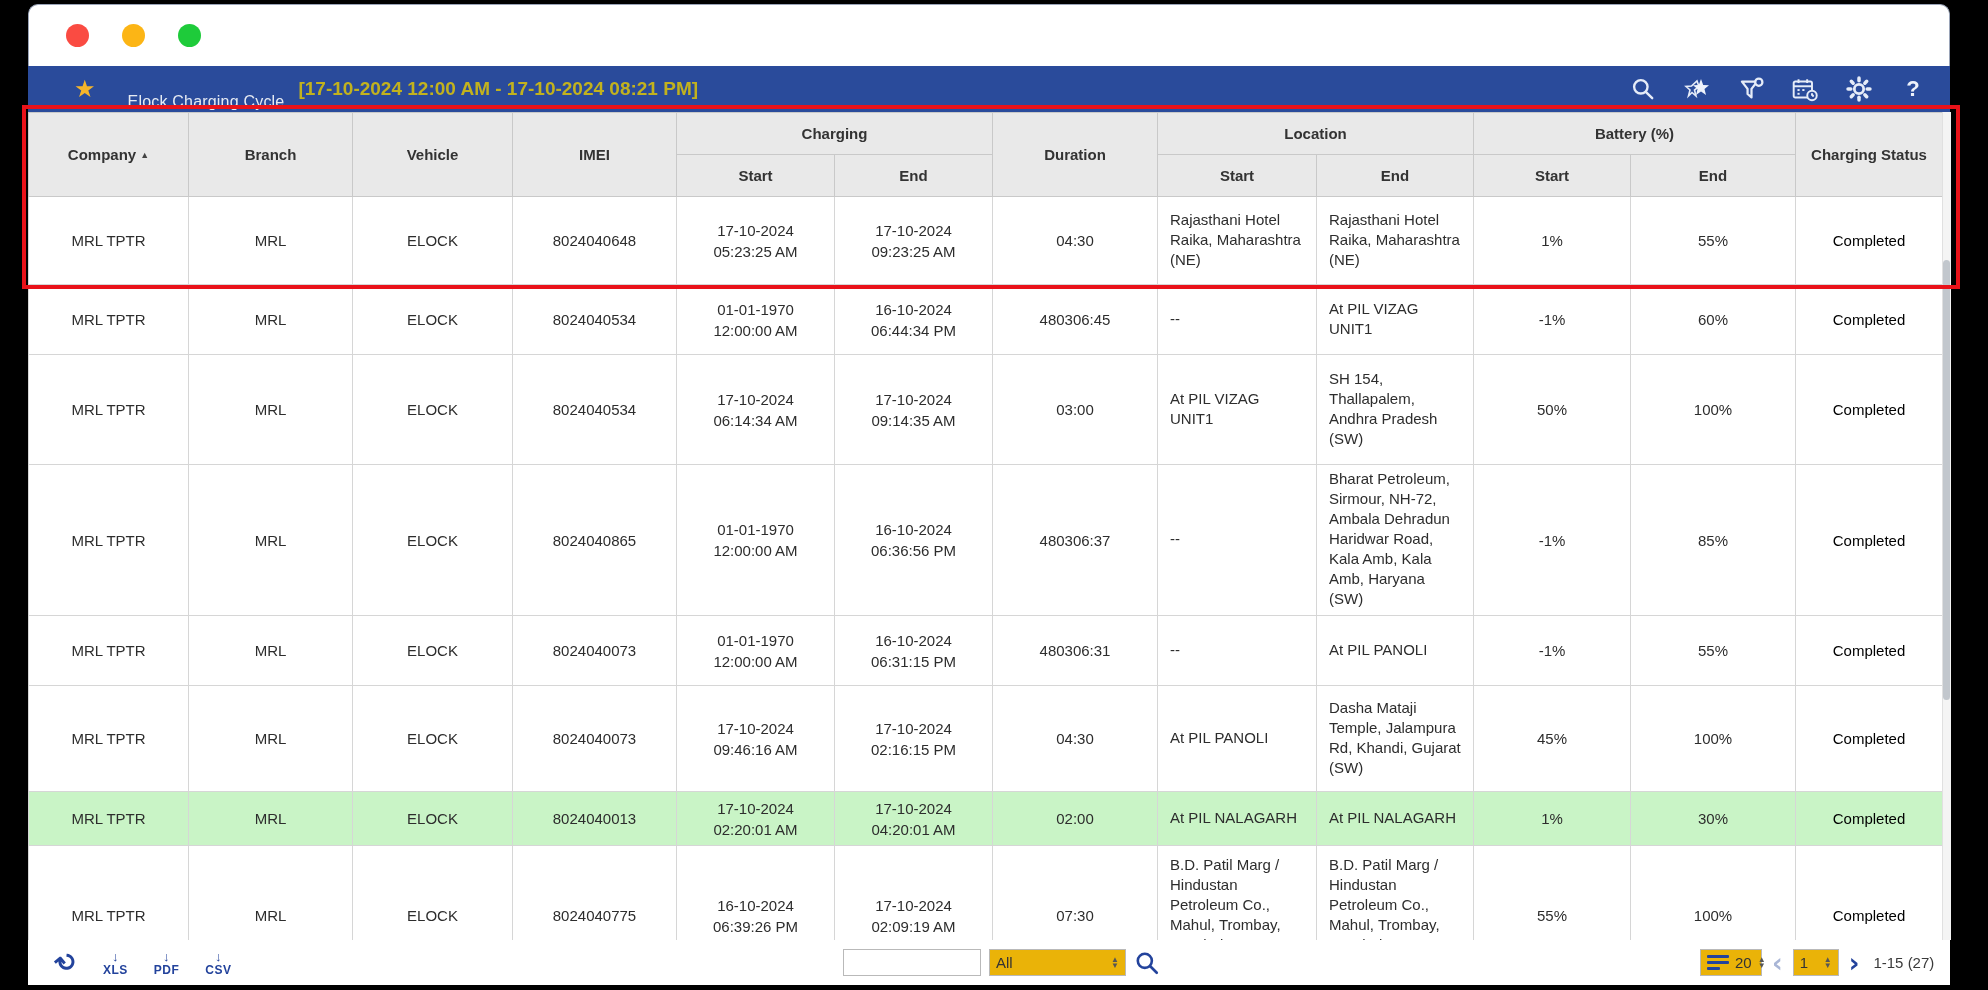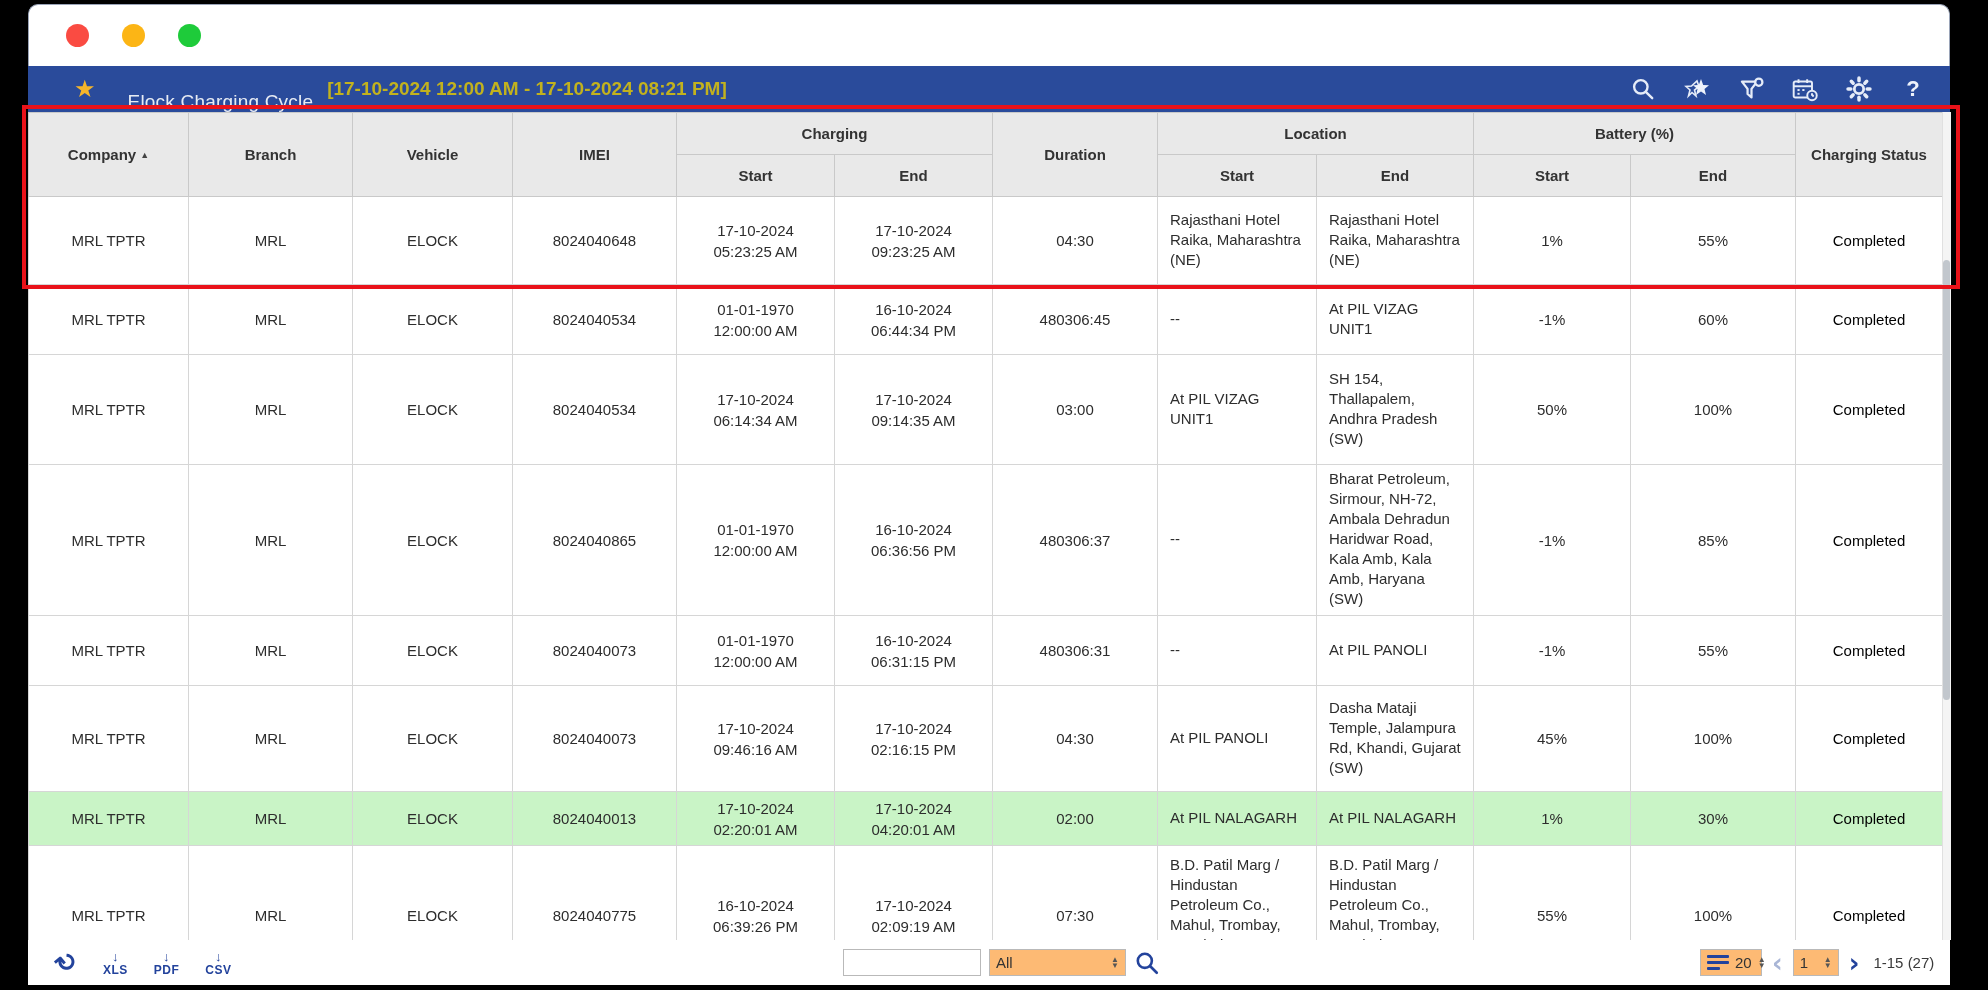--- a/index.html
+++ b/index.html
@@ -10,21 +10,21 @@
   
   .lights{position:absolute;left:28px;top:4px;height:62px;display:flex;align-items:center;gap:33px;padding-left:38px;}
   .light{width:23px;height:23px;border-radius:50%;}
   .light.red{background:#fa4b42;}
   .light.yellow{background:#fcb515;}
   .light.green{background:#1ecb3a;}
   
   .titlebar{position:absolute;left:28px;top:66px;width:1922px;height:46px;background:#2a4b9b;
             display:flex;align-items:center;box-sizing:border-box;padding:0 22px 0 46px;}
   .fav-star{color:#f5b52a;font-size:24px;line-height:1;margin-right:32px;}
-  .tb-title{color:#e7ebf3;font-size:19px;letter-spacing:.2px;margin-top:26px;}
+  .tb-title{color:#e7ebf3;font-size:16px;letter-spacing:.2px;margin-top:26px;}
   .tb-range{color:#c2b21e;font-size:19px;margin-left:14px;font-weight:bold;}
   .tb-icons{margin-left:auto;display:flex;align-items:center;gap:24px;}
   .tb-icon{width:30px;height:30px;display:flex;align-items:center;justify-content:center;cursor:pointer;}
   .tb-icon svg{display:block;}
   .help-glyph{color:#eef2fb;font-size:22px;font-weight:bold;}
   
   .tablewrap{position:absolute;left:28px;top:112px;width:1914px;height:828px;overflow:hidden;background:#fff;}
   table{border-collapse:collapse;table-layout:fixed;width:1914px;font-size:15px;color:#2d2d2d;}
   th,td{border:1px solid #d6d6d6;box-sizing:border-box;}
   thead th{background:#e9e9e9;border-color:#c9c9c9;font-weight:bold;color:#333;font-size:15px;padding:2px 6px;}
@@ -49,21 +49,21 @@
   .scroll-track{position:absolute;left:1942px;top:112px;width:8px;height:828px;background:#f4f4f4;border-left:1px solid #e0e0e0;}
   .scroll-thumb{position:absolute;left:1943px;top:260px;width:7px;height:440px;background:#c2c7cd;border-radius:4px;}
   
   .footer{position:absolute;left:28px;top:940px;width:1922px;height:45px;background:#fff;}
   .dl-group{position:absolute;left:28px;top:0;height:45px;display:flex;align-items:center;gap:26px;color:#23439c;}
   .refresh{font-size:25px;font-weight:bold;line-height:1;cursor:pointer;transform:rotate(-40deg);}
   .dl{display:flex;flex-direction:column;align-items:center;font-weight:bold;font-size:12px;line-height:1;cursor:pointer;letter-spacing:.5px;}
   .dl .arr{font-size:13px;margin-bottom:1px;}
   .search-group{position:absolute;left:815px;top:0;height:45px;display:flex;align-items:center;gap:8px;}
   .txt-input{width:138px;height:27px;border:1px solid #b9b9b9;box-sizing:border-box;font-size:14px;padding:0 6px;outline:none;}
-  .selectbox{height:27px;border:1px solid #b9b9b9;background:#fdba74;box-sizing:border-box;
+  .selectbox{height:27px;border:1px solid #b9b9b9;background:#eab308;box-sizing:border-box;
              display:flex;align-items:center;justify-content:space-between;padding:0 6px;font-size:15px;color:#333;cursor:pointer;}
   .filter-select{width:137px;}
   .spinner{display:flex;flex-direction:column;line-height:6px;font-size:8px;color:#555;margin-left:6px;}
   .mag svg{display:block;}
   .pager{position:absolute;left:1672px;top:0;height:45px;display:flex;align-items:center;gap:10px;color:#3a3a3a;font-size:15px;}
   .size-box{width:62px;}
   .hamburger{display:flex;flex-direction:column;gap:3px;margin-right:6px;}
   .hamburger div{height:3px;background:#23439c;border-radius:1px;}
   .hamburger .b1{width:22px;}.hamburger .b2{width:22px;}.hamburger .b3{width:13px;}
   .page-box{width:46px;}

